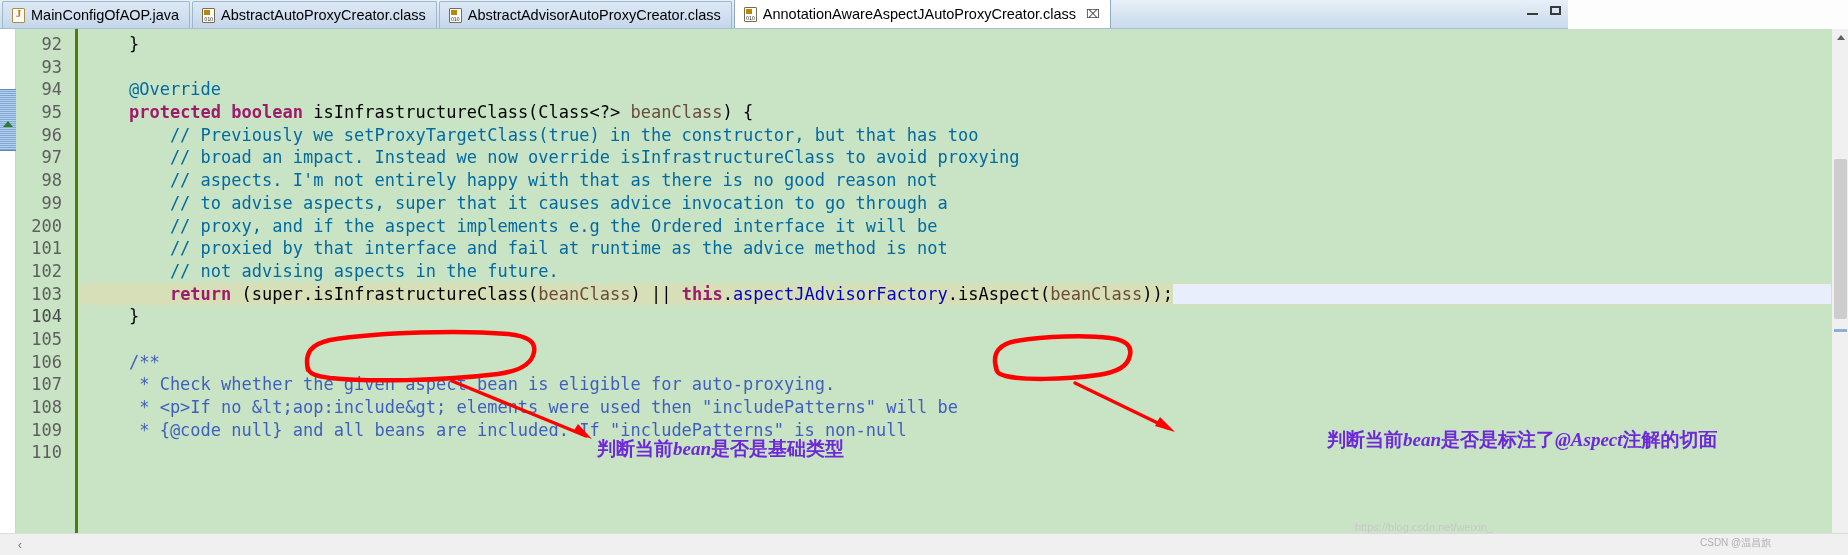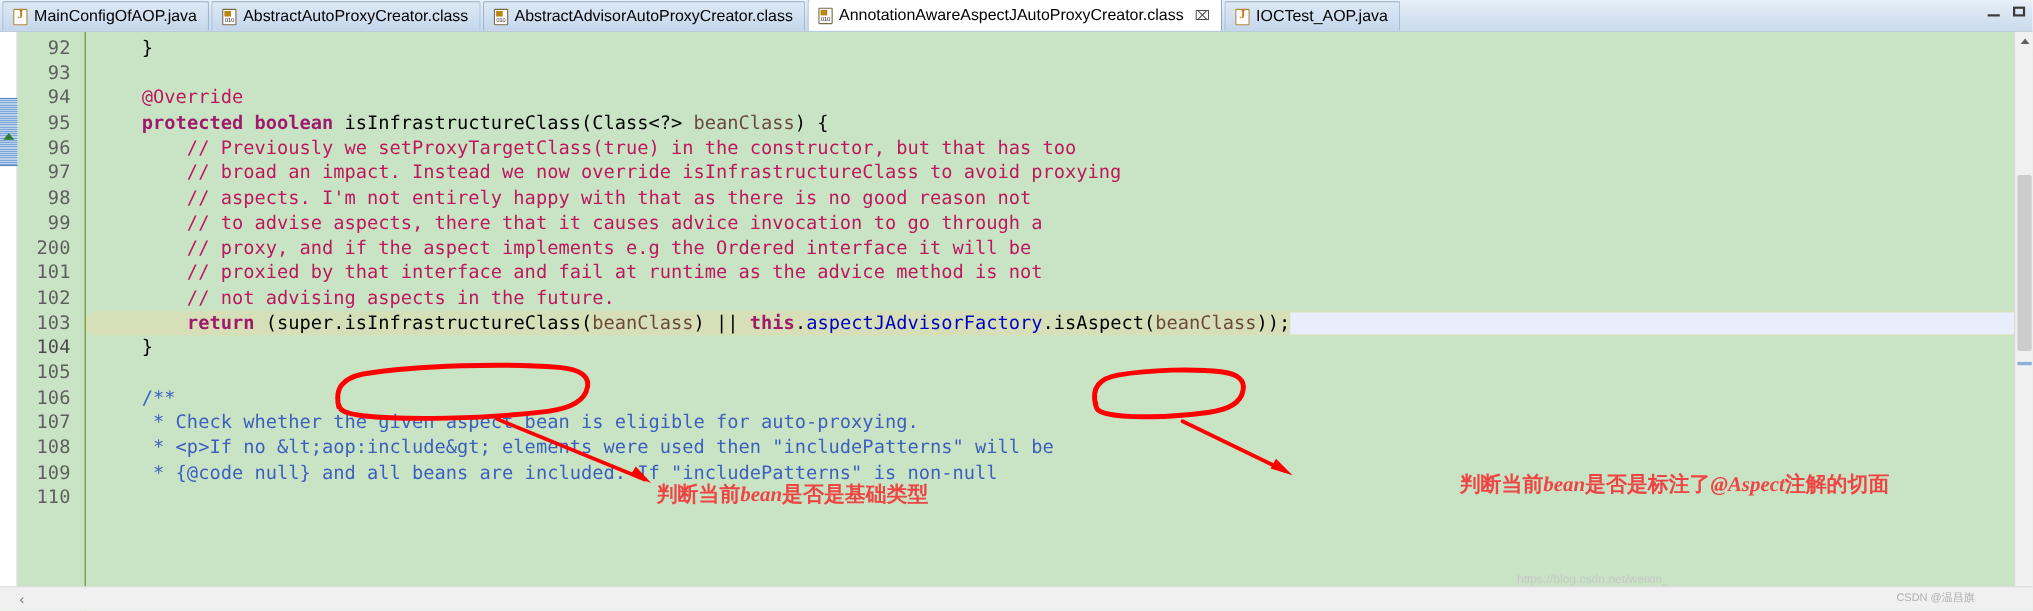--- a/index.html
+++ b/index.html
@@ -20,21 +20,21 @@
 
   
   .tabbar {
     position: relative;
     height: 29px;
     background: linear-gradient(to bottom, #e8f0f8 0%, #d6e3f0 55%, #cadbec 100%);
     border-bottom: 1px solid #a8bdd4;
     display: flex;
     align-items: flex-end;
     padding-left: 2px;
-    width: 1848px;
+    width: 1568px;
   }
   .tab {
     display: flex;
     align-items: center;
     gap: 6px;
     height: 27px;
     padding: 0 10px 0 9px;
     font-size: 14.5px;
     color: #000;
     white-space: nowrap;
@@ -166,21 +166,21 @@
     border-right: 5px solid transparent;
     border-bottom: 6px solid #2e7d32;
   }
 
   
   .gutter {
     flex: 0 0 62px;
     width: 62px;
     background: #c9e4c5;
     position: relative;
-    border-right: 1px solid #4d7c0f;
+    border-right: 3px solid #4d7c0f;
     font-family: "DejaVu Sans Mono", monospace;
     font-size: 17px;
     color: #5e5e5e;
     padding-top: 4px;
   }
   .gutter .lineno {
     height: 22.7px;
     line-height: 22.7px;
     text-align: right;
     padding-right: 13px;
@@ -209,21 +209,21 @@
   }
   .code-line.current {
     background: #d7dfb8;
     border-radius: 10px;
   }
   .code-line.current .caret-seg {
     background: #e8eefb;
   }
 
   .kw      { color: #9e1a6b; font-weight: bold; }
-  .cmt     { color: #be185d; }
+  .cmt     { color: #0369a1; }
   .jdoc    { color: #3f5fbf; }
   .field   { color: #0000c0; }
   .param   { color: #6a4b3a; }
   .plain   { color: #000000; }
 
   
   .vscroll {
     position: absolute;
     right: 0; top: 29px;
     width: 17px;
@@ -296,41 +296,40 @@
   
   .ink {
     position: absolute;
     left: 0; top: 0;
     width: 1848px; height: 555px;
     pointer-events: none;
     z-index: 6;
   }
   .zh-note {
     position: absolute;
-    color: #ef4444;
+    color: #6d28d9;
     font-family: "Liberation Serif", serif;
     font-size: 19px;
     font-weight: bold;
     white-space: nowrap;
     z-index: 7;
   }
   .zh-note .lat {
     font-family: "Liberation Serif", serif;
     font-style: italic;
     font-weight: bold;
   }
 
   .watermark {
     position: absolute;
     color: #c8c8c8;
     font-size: 11px;
     white-space: nowrap;
     z-index: 8;
     font-family: "Liberation Sans", sans-serif;
-    margin-left: 24px;
   }
   .watermark.csdn { color: #b0b0b0; font-size: 10px; }
 </style>
 </head>
 <body>
 
 <div id="app">
 
   <div class="tabbar">
 
@@ -348,24 +347,20 @@
       <span class="tab-icon class-icon"></span>
       <span>AbstractAdvisorAutoProxyCreator.class</span>
     </div>
 
     <div class="tab active">
       <span class="tab-icon class-icon"></span>
       <span>AnnotationAwareAspectJAutoProxyCreator.class</span>
       <span class="tab-close">⌧</span>
     </div>
 
-    <div class="tab">
-      <span class="tab-icon java-icon"></span>
-      <span>IOCTest_AOP.java</span>
-    </div>
 
     <div class="wincontrols">
       <span class="wc wc-min"></span>
       <span class="wc wc-max"></span>
     </div>
   </div>
 
   <div class="editor-wrap">
 
     <div class="marker-bar">
@@ -396,21 +391,21 @@
       </div>
 
     <div class="code-area" id="codearea">
         <div class="code-line"><span class="plain">    }</span></div>
         <div class="code-line"><span class="plain"></span></div>
         <div class="code-line"><span class="cmt">    @Override</span></div>
         <div class="code-line"><span class="plain">    </span><span class="kw">protected boolean</span><span class="plain"> isInfrastructureClass(Class&lt;?&gt; </span><span class="param">beanClass</span><span class="plain">) {</span></div>
         <div class="code-line"><span class="cmt">        // Previously we setProxyTargetClass(true) in the constructor, but that has too</span></div>
         <div class="code-line"><span class="cmt">        // broad an impact. Instead we now override isInfrastructureClass to avoid proxying</span></div>
         <div class="code-line"><span class="cmt">        // aspects. I'm not entirely happy with that as there is no good reason not</span></div>
-        <div class="code-line"><span class="cmt">        // to advise aspects, there that it causes advice invocation to go through a</span></div>
+        <div class="code-line"><span class="cmt">        // to advise aspects, super that it causes advice invocation to go through a</span></div>
         <div class="code-line"><span class="cmt">        // proxy, and if the aspect implements e.g the Ordered interface it will be</span></div>
         <div class="code-line"><span class="cmt">        // proxied by that interface and fail at runtime as the advice method is not</span></div>
         <div class="code-line"><span class="cmt">        // not advising aspects in the future.</span></div>
         <div class="code-line current"><span class="plain">        </span><span class="kw">return</span><span class="plain"> (super.isInfrastructureClass(</span><span class="param">beanClass</span><span class="plain">) || </span><span class="kw">this</span><span class="plain">.</span><span class="field">aspectJAdvisorFactory</span><span class="plain">.isAspect(</span><span class="param">beanClass</span><span class="plain">));</span><span class="caret-seg">                                                                                                                    </span></div>
         <div class="code-line"><span class="plain">    }</span></div>
         <div class="code-line"><span class="plain"></span></div>
         <div class="code-line"><span class="jdoc">    /**</span></div>
         <div class="code-line"><span class="jdoc">     * Check whether the given aspect bean is eligible for auto-proxying.</span></div>
         <div class="code-line"><span class="jdoc">     * &lt;p&gt;If no &amp;lt;aop:include&amp;gt; elements were used then "includePatterns" will be</span></div>
         <div class="code-line"><span class="jdoc">     * {@code null} and all beans are included. If "includePatterns" is non-null</span></div>

